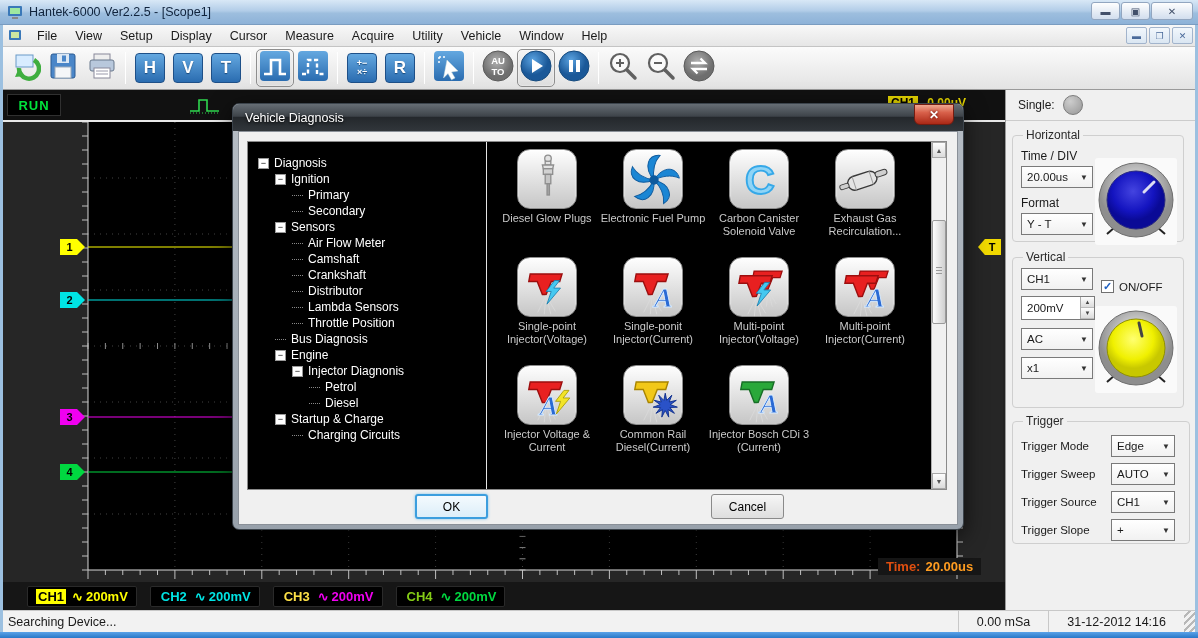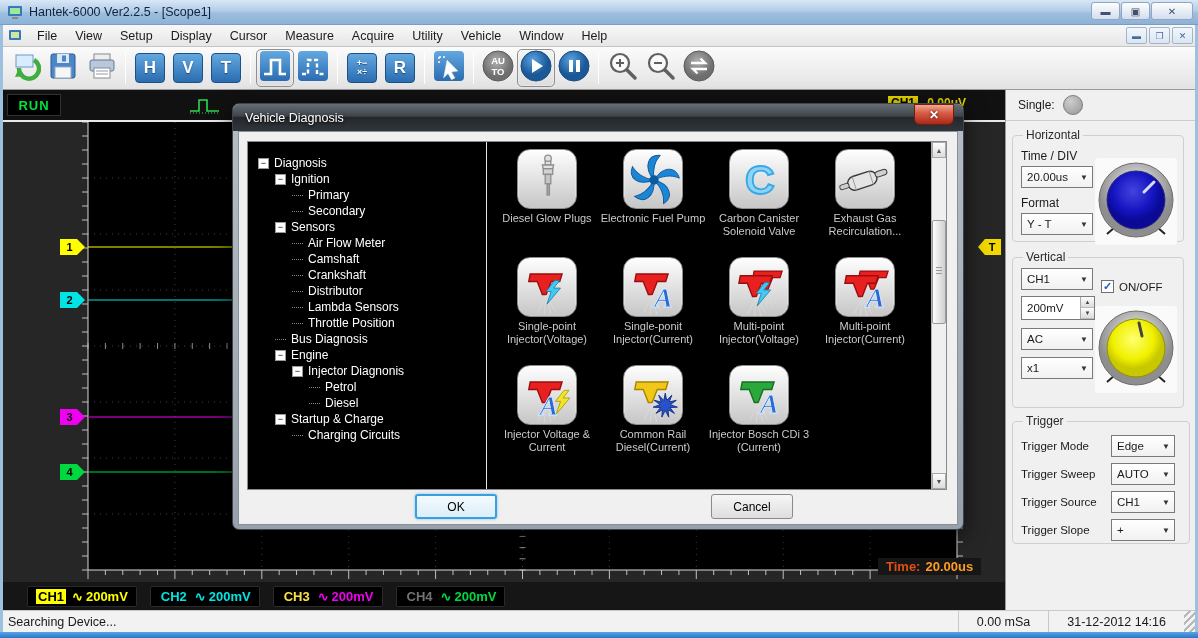--- a/index.html
+++ b/index.html
@@ -153,21 +153,21 @@
     white-space:pre-line; }
   #dlg-scroll { width:15px; height:100%; background:#f0f0f0; border-left:1px solid #b0b0b0;
     position:relative; }
   .sb-arrow { position:absolute; left:0; width:14px; height:16px; background:linear-gradient(#fdfdfd,#dcdcdc);
     border:1px solid #a8a8a8; font-size:7px; color:#555; display:flex; align-items:center; justify-content:center; }
   #sb-up { top:0; } #sb-down { bottom:0; }
   #sb-thumb { position:absolute; left:0; top:78px; width:14px; height:104px;
     background:linear-gradient(90deg,#fdfdfd,#cfcfcf); border:1px solid #9a9a9a; border-radius:2px; }
   #sb-thumb::after { content:""; position:absolute; left:3px; right:3px; top:46px; height:8px;
     background:repeating-linear-gradient(180deg,#9a9a9a 0 1px,transparent 1px 3px); }
-  .dlg-btn { position:absolute; top:362px; width:82px; height:25px; font-size:12px;
+  .dlg-btn { position:absolute; top:362px; width:73px; height:25px; font-size:12px;
     font-family:"Liberation Sans",sans-serif; border-radius:3px; }
   #btn-ok { left:176px; border:2px solid #3c9ede; background:linear-gradient(#f4fafe,#dceef9);
     box-shadow:0 0 3px #7ec3ea; }
   #btn-cancel { left:472px; border:1px solid #8a8a8a; background:linear-gradient(#f6f6f6,#dedede); }
 </style>
 </head>
 <body>
 
 <div id="app">
 
@@ -607,21 +607,21 @@
             <span class="tag" style="color: rgb(0, 228, 228);">CH2</span>
             <span class="wav" style="color: rgb(0, 228, 228);">∿</span>
             <span style="color: rgb(0, 228, 228);">200mV</span>
           </div>
           <div class="readout">
             <span class="tag" style="color: #fde047;">CH3</span>
             <span class="wav" style="color: rgb(240, 0, 240);">∿</span>
             <span style="color: rgb(240, 0, 240);">200mV</span>
           </div>
           <div class="readout">
-            <span class="tag" style="color: #737373;">CH4</span>
+            <span class="tag" style="color: #84cc16;">CH4</span>
             <span class="wav" style="color: rgb(0, 216, 64);">∿</span>
             <span style="color: rgb(0, 216, 64);">200mV</span>
           </div>
         </div>
     </div>
 
     <div id="control-panel">
       <div id="connect-row">
         <span>Single:</span>
         <div id="connect-led"></div>

